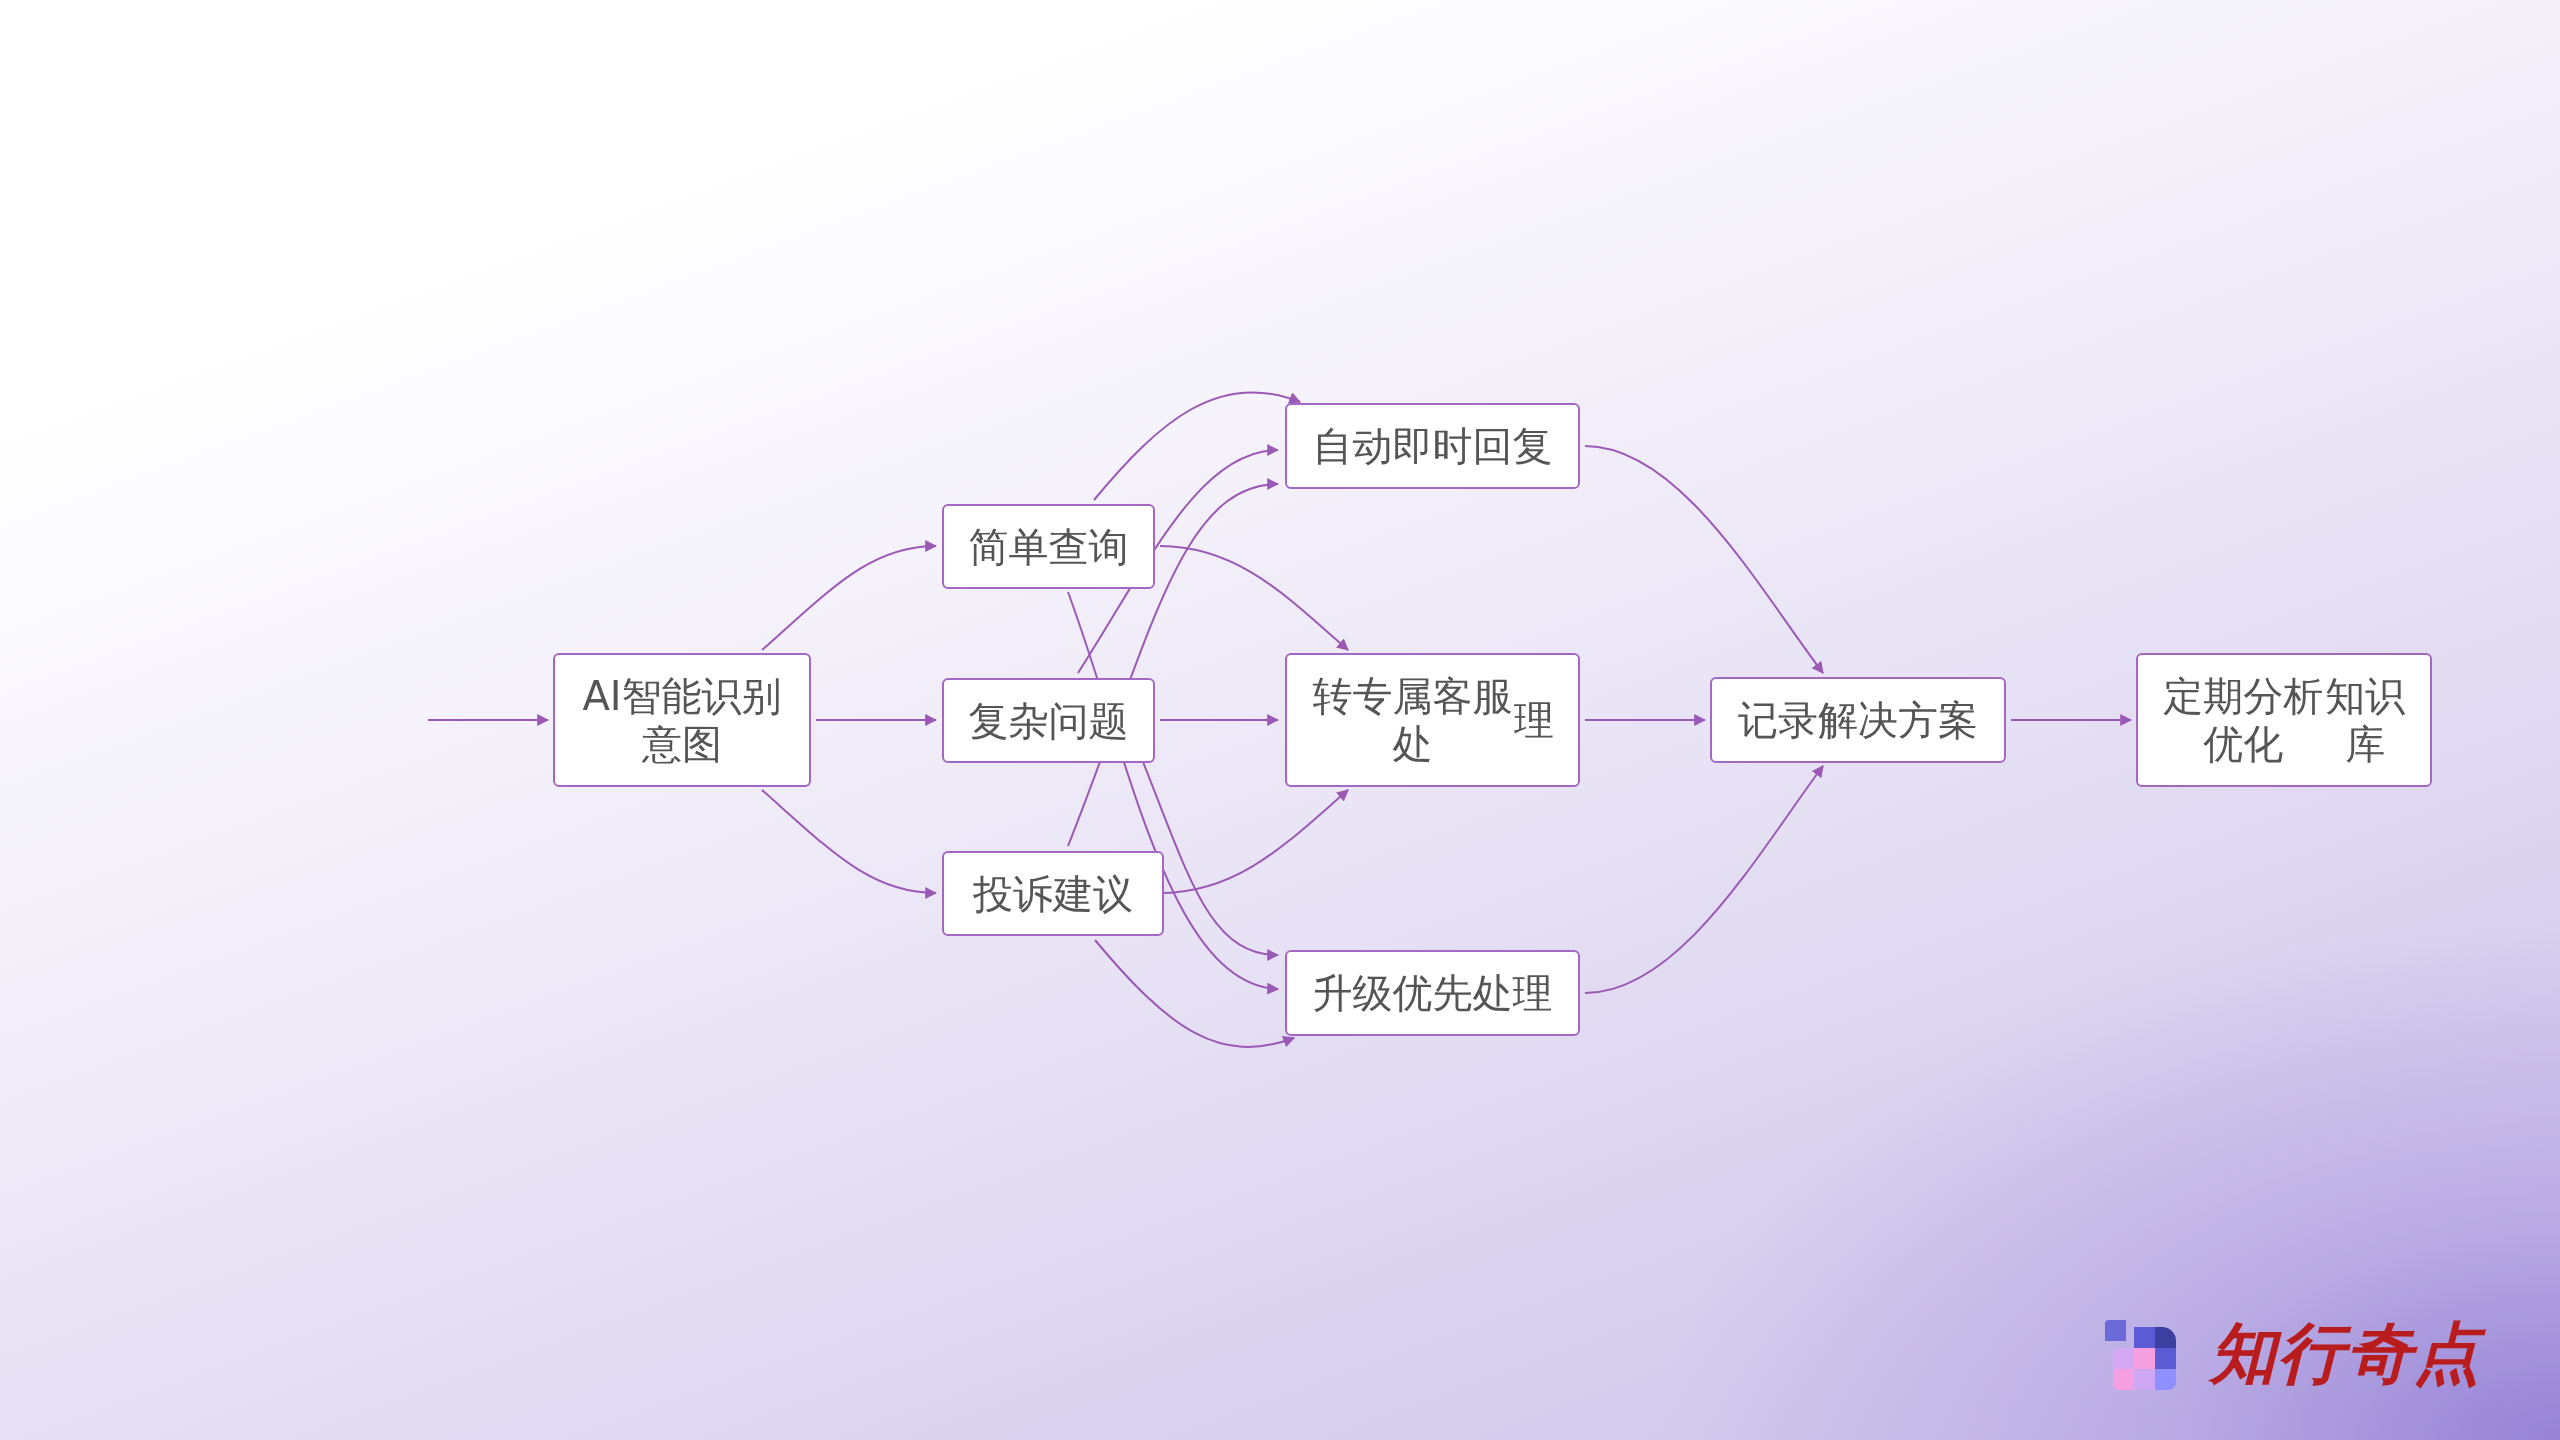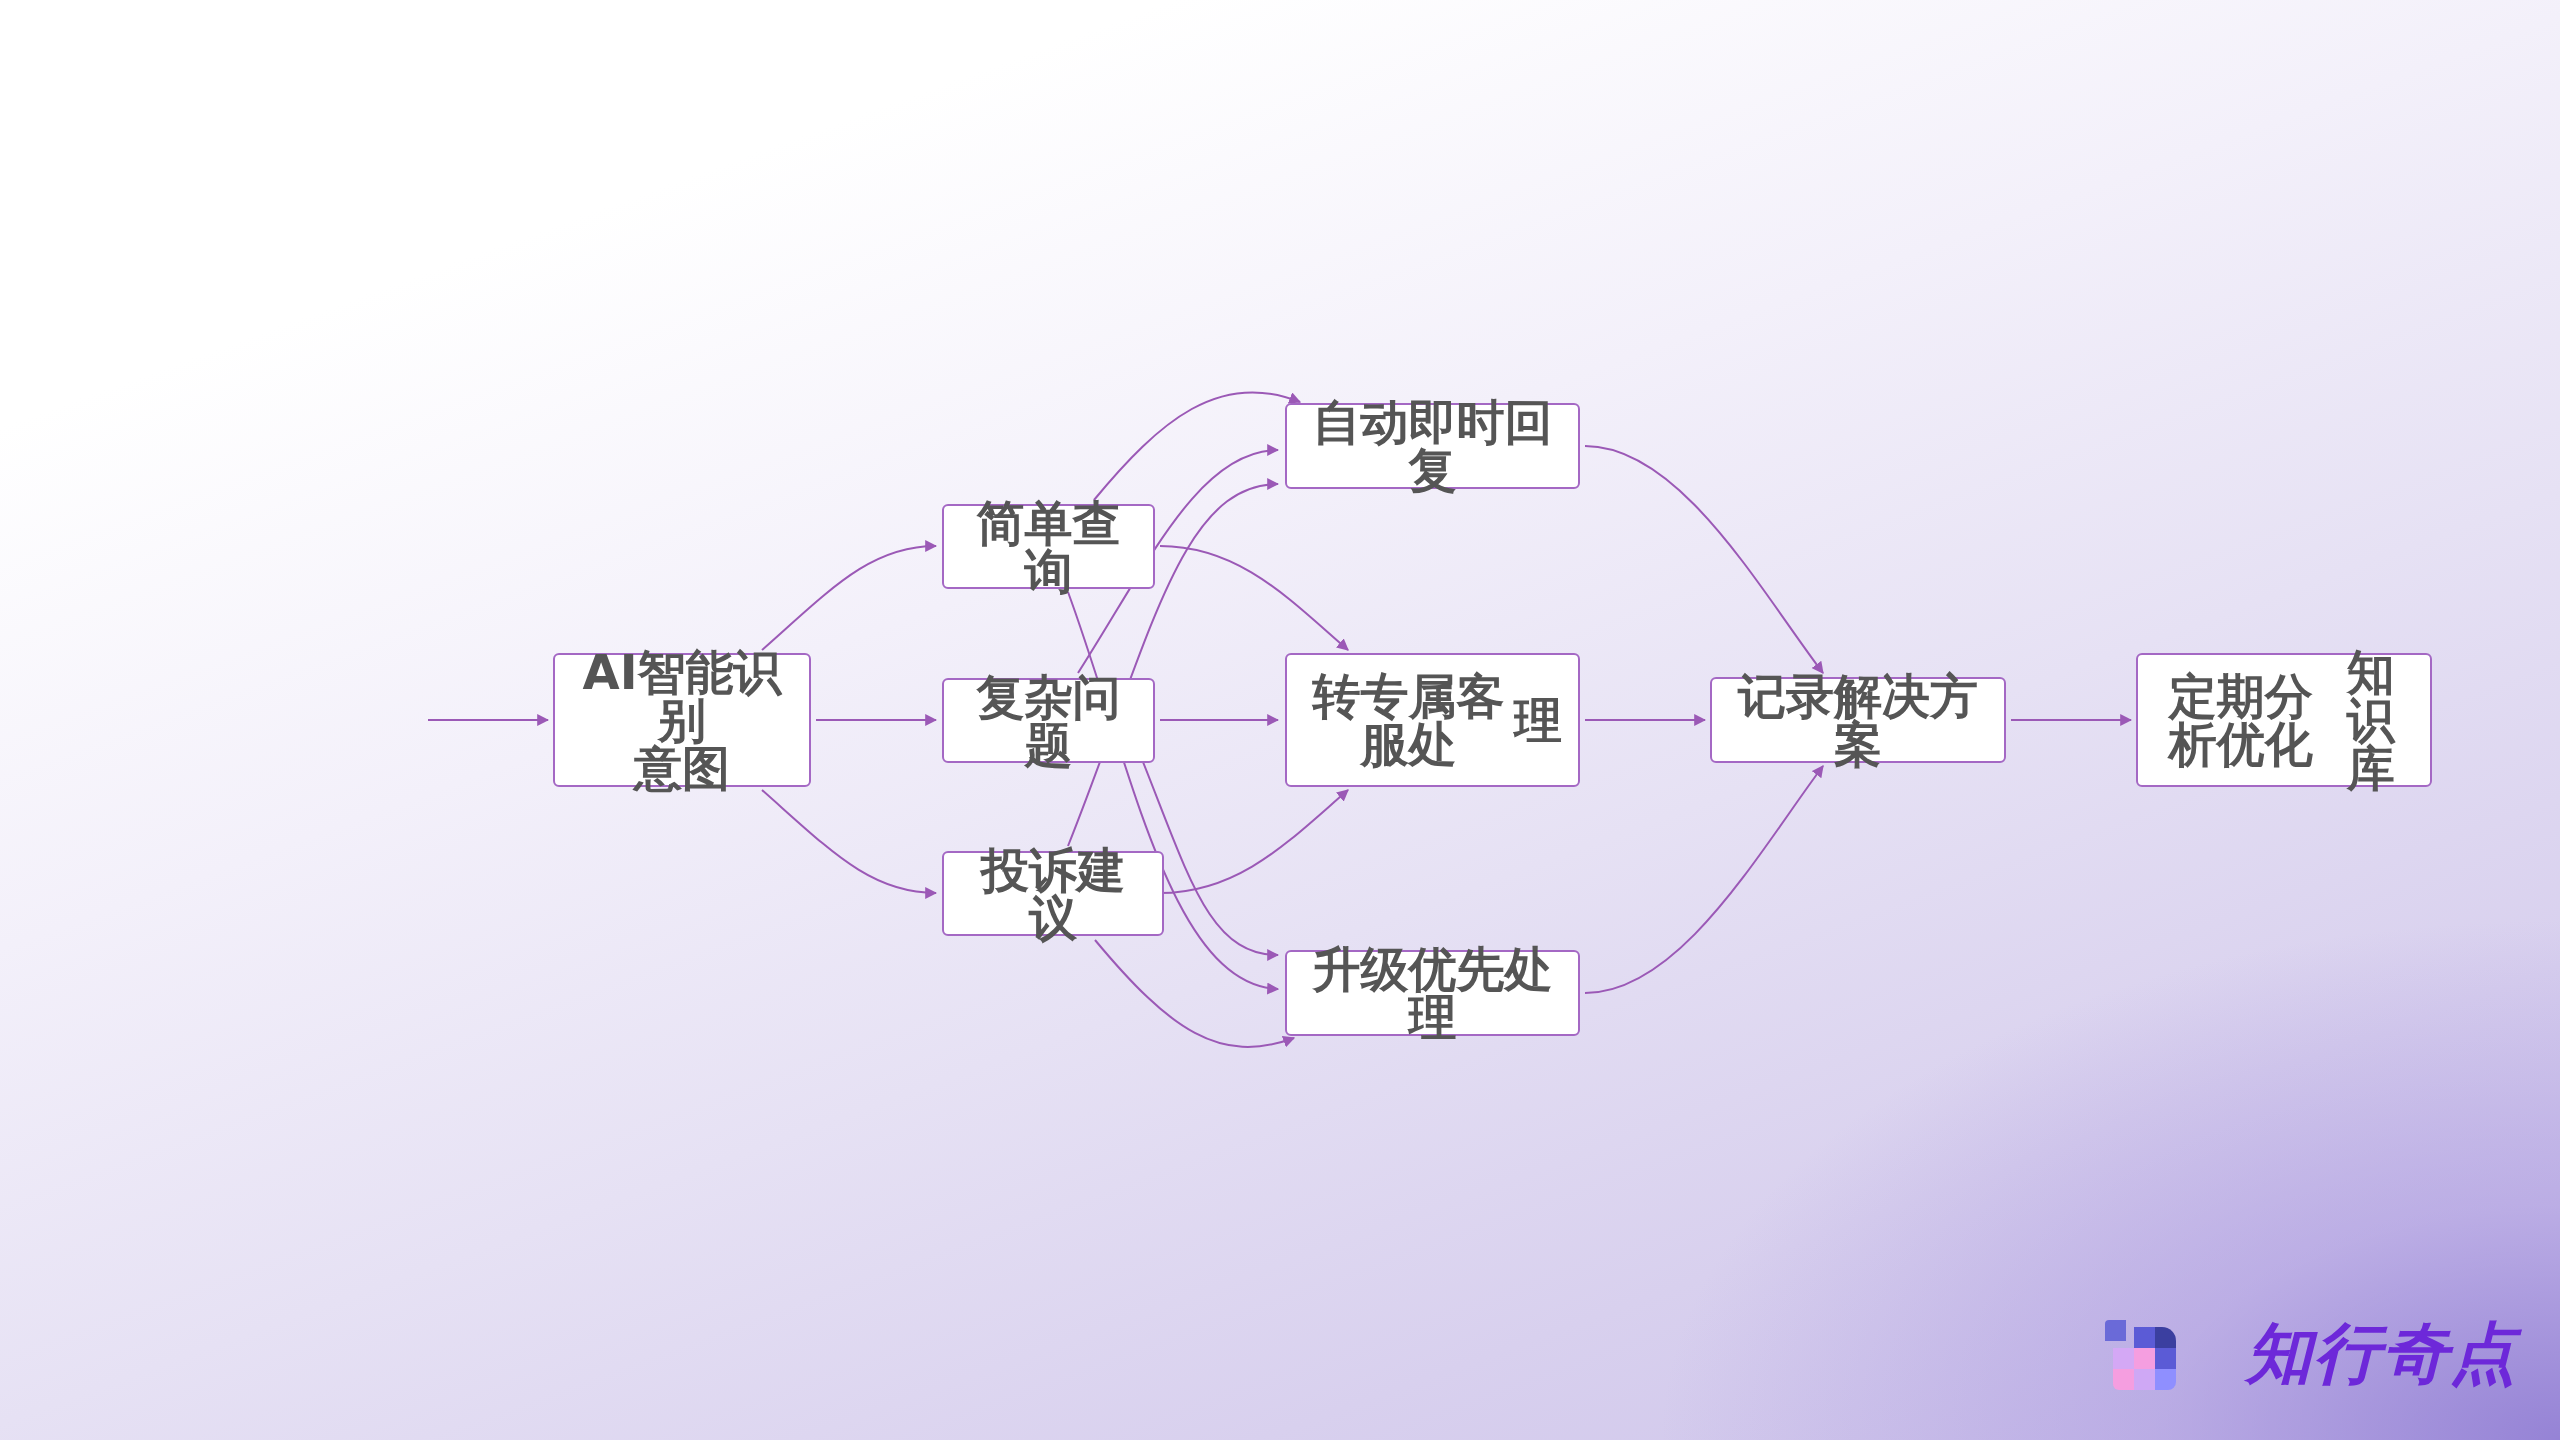--- a/index.html
+++ b/index.html
@@ -13,34 +13,33 @@
     #canvas { position: absolute; left: 0; top: 0; width: 2560px; height: 1440px; }
     svg.edges { position: absolute; left: 0; top: 0; width: 2560px; height: 1440px; }
     .node {
       position: absolute; box-sizing: border-box;
       background: #ffffff;
       border: 2px solid #a468c4;
       border-radius: 6px;
       display: flex; align-items: center; justify-content: center;
       text-align: center;
       color: #555555;
-      font-weight: bold;
-      font-size: 48px;
+      font-weight: normal;
+      font-size: 40px;
       line-height: 48px;
-      padding: 0 16px;
+      padding: 0 24px;
     }
     .logo { position: absolute; left: 2100px; top: 1312px; width: 420px; height: 90px; }
     .logo-icon { position: absolute; left: 0; top: 0; width: 84px; height: 84px; }
     .logo-icon .c { position: absolute; width: 21px; height: 21px; }
     .logo-text {
       position: absolute; left: 110px; top: 2px;
-      color: #6d28d9; font-weight: bold; font-size: 66px; line-height: 80px;
+      color: #b91c1c; font-weight: bold; font-size: 66px; line-height: 80px;
       letter-spacing: 2px; font-style: italic;
       font-family: "DejaVu Sans", sans-serif;
-      margin-left: 36px;
     }
   </style>
 </head>
 <body>
 
 <div id="canvas">
 
   <svg class="edges" viewBox="0 0 2560 1440" xmlns="http://www.w3.org/2000/svg">
     <defs>
       <marker id="arrow" viewBox="0 0 10 10" refX="9" refY="5" markerWidth="6" markerHeight="6" orient="auto-start-reverse">

